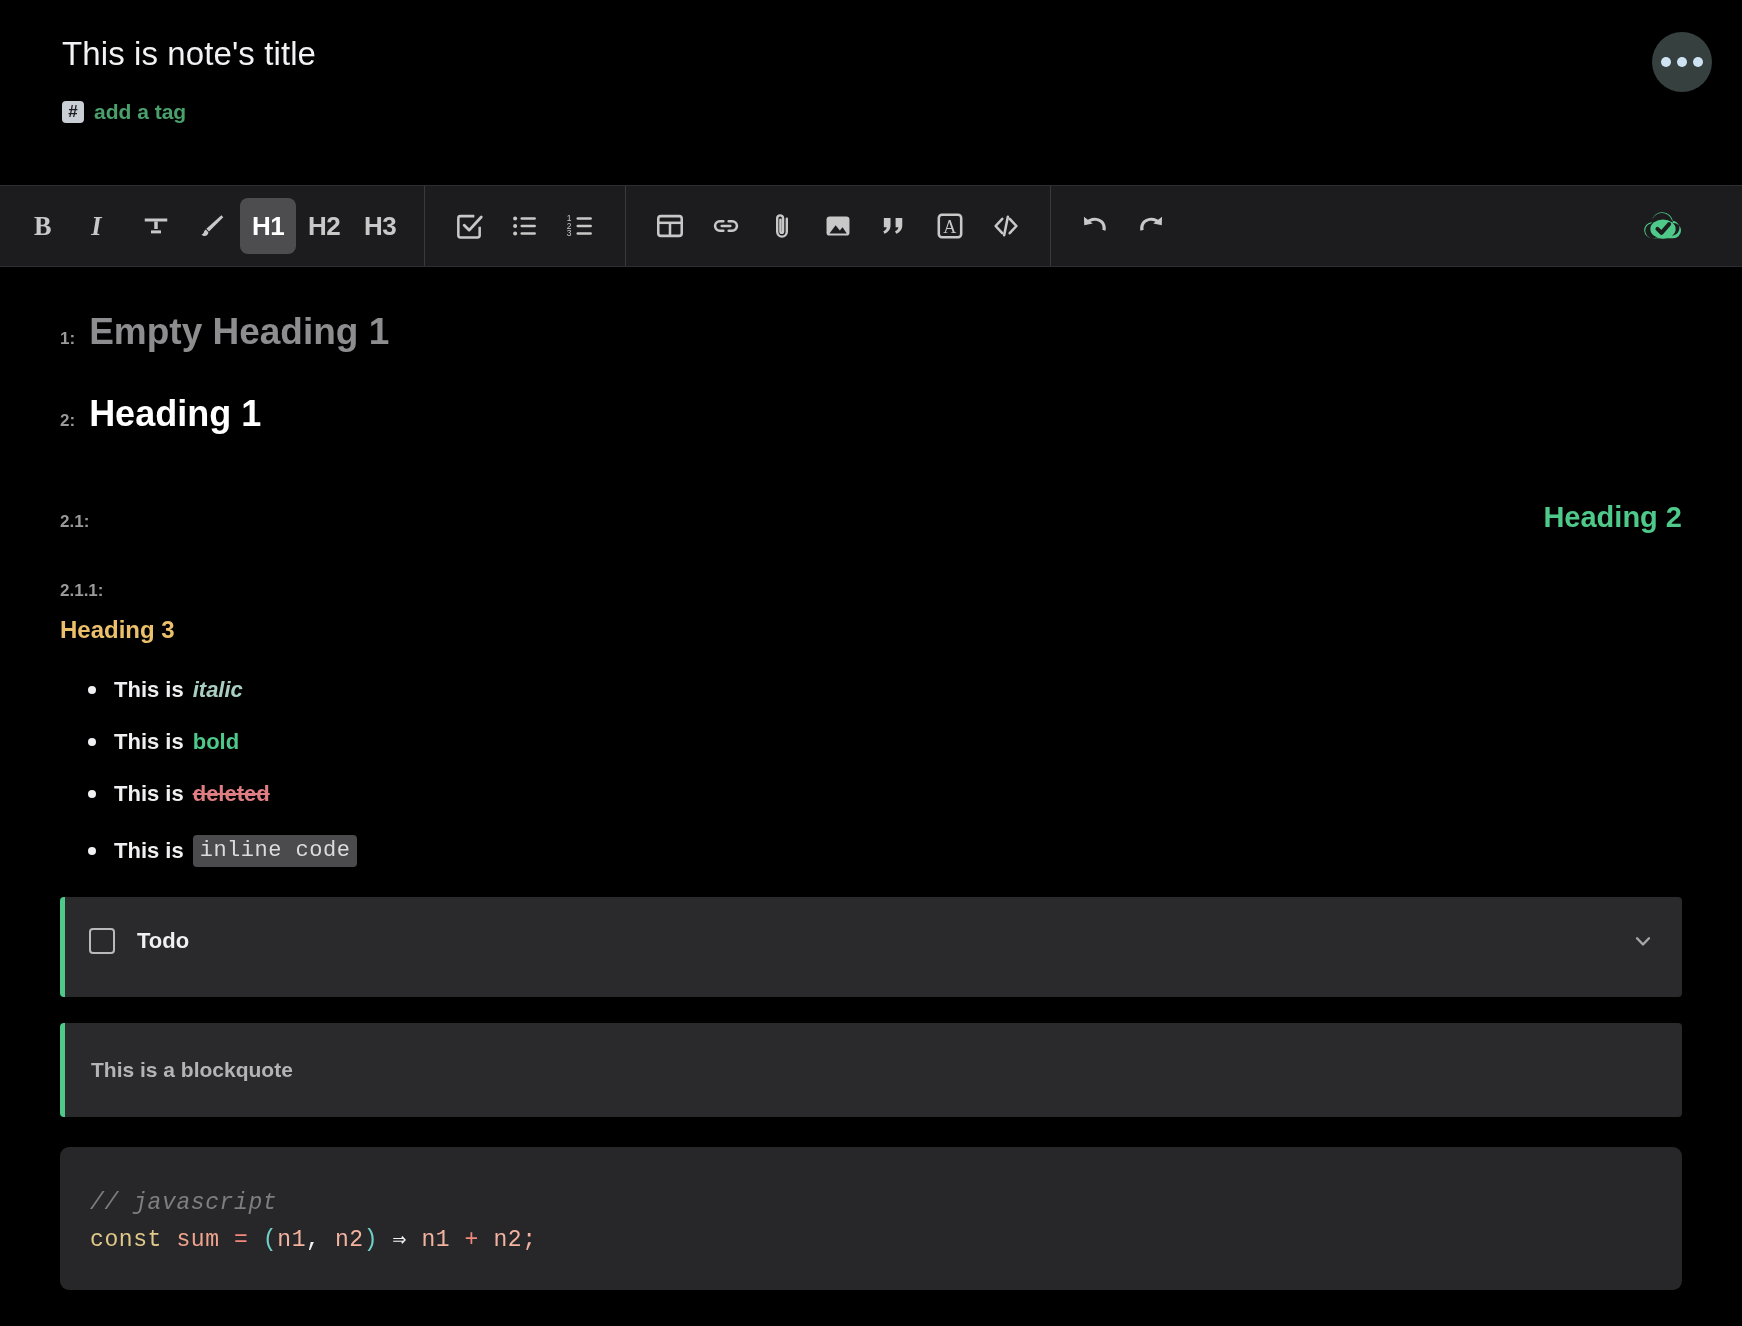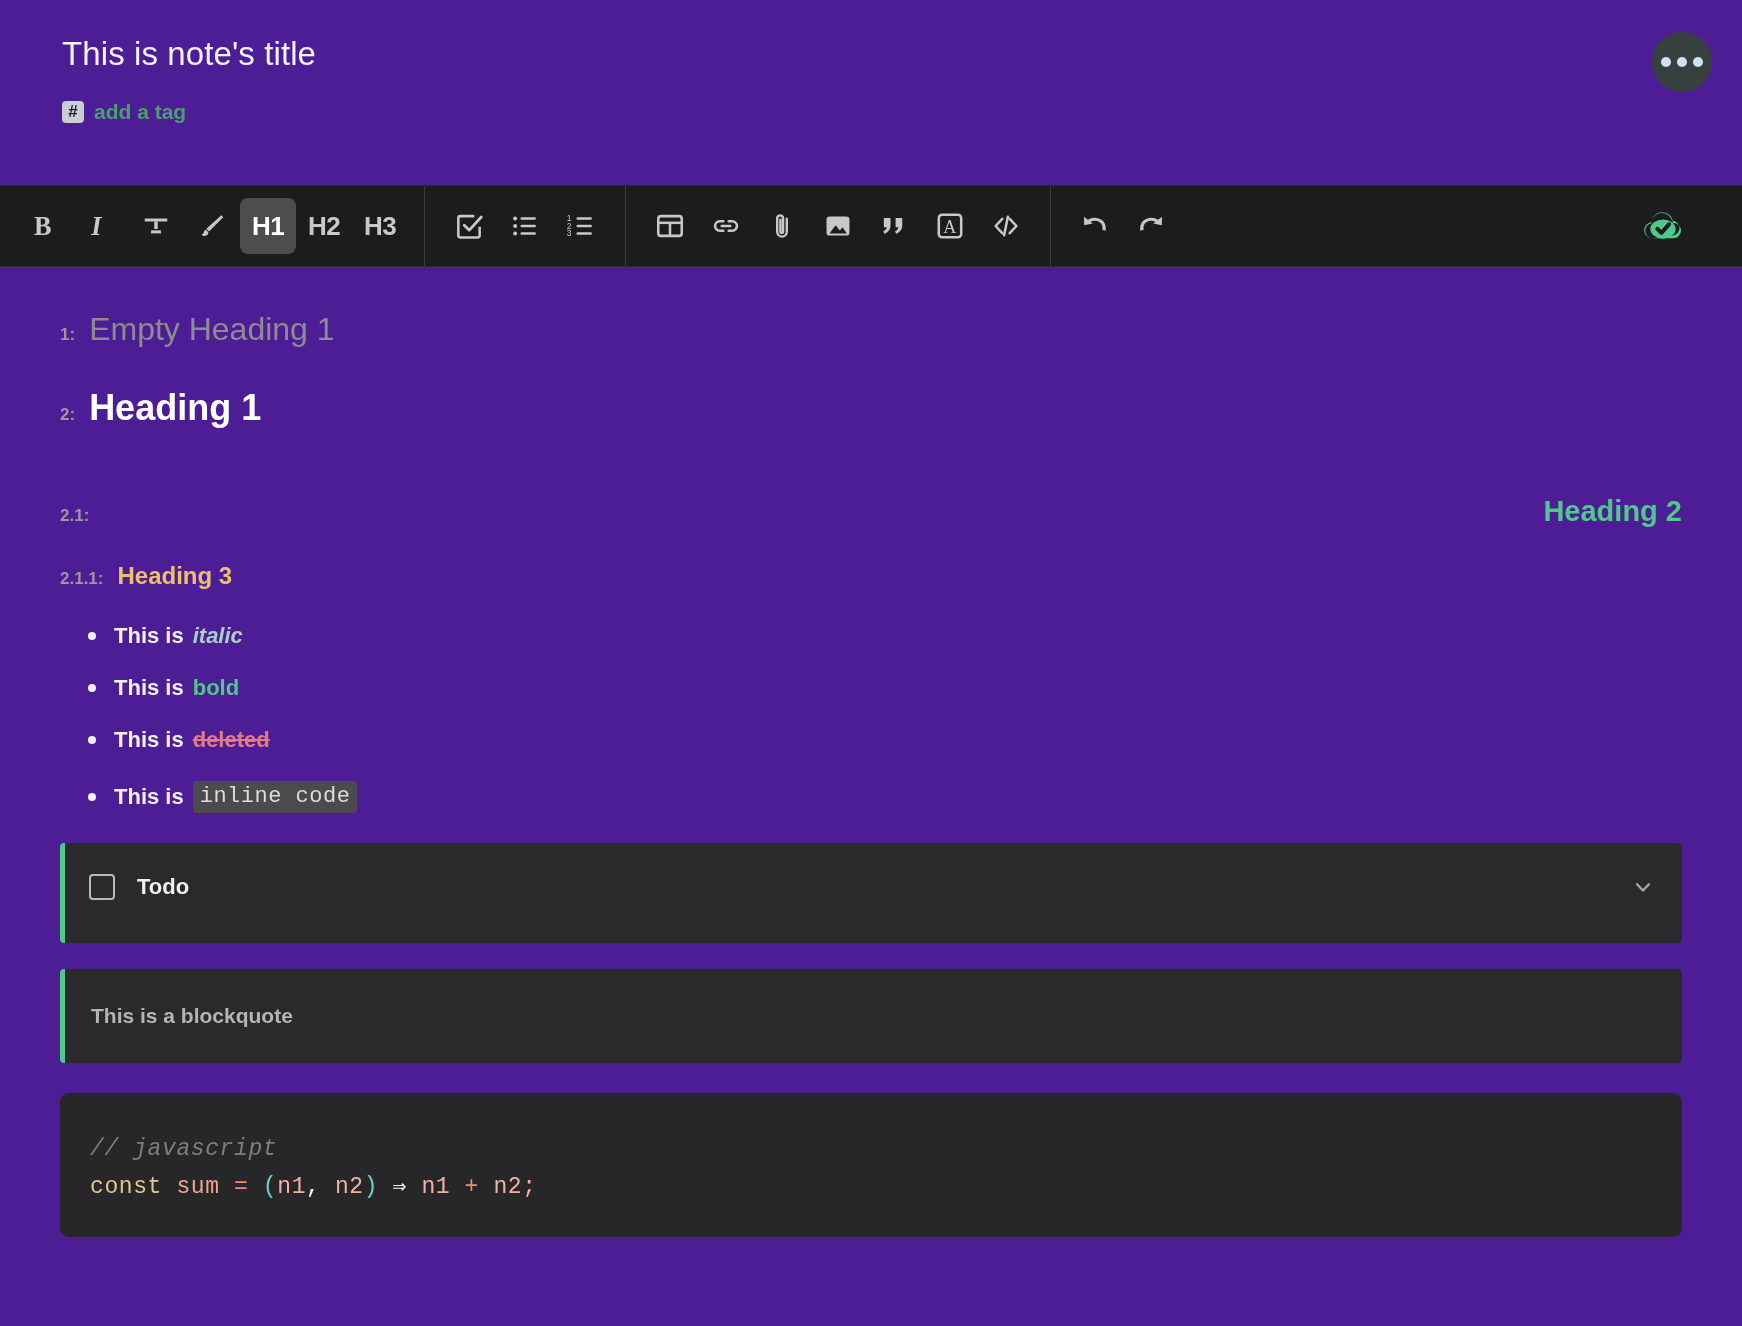--- a/index.html
+++ b/index.html
@@ -9,21 +9,21 @@
     height: 1326px;
     background: #1c1c1e;
     font-family: "Liberation Sans", sans-serif;
     overflow: hidden;
   }
 
   .app {
     position: relative;
     width: 1742px;
     height: 1326px;
-    background: #4c1d95;
+    background: #000000;
     color: #e8e8e8;
   }
 
   
   .header {
     position: relative;
     padding: 34px 62px 0 62px;
     height: 185px;
   }
   .note-title {
@@ -139,22 +139,22 @@
     gap: 14px;
   }
   .head-num {
     color: #9a9a9c;
     font-size: 17px;
     font-weight: 600;
     min-width: 0;
     flex: none;
   }
   .h1-empty {
-    font-size: 32px;
-    font-weight: 400;
+    font-size: 37px;
+    font-weight: 700;
     color: #8d8d90;
     line-height: 1.25;
   }
   .h1-text {
     font-size: 36px;
     font-weight: 700;
     color: #ffffff;
     line-height: 1.25;
   }
   .h2-text {
@@ -165,21 +165,21 @@
     margin-top: 29px;
   }
   .h3-text {
     font-size: 24px;
     font-weight: 700;
     color: #ecc06a;
     line-height: 1.25;
   }
   .sp-1 { margin-top: 36px; }
   .sp-2 { margin-top: 34px; justify-content: space-between; }
-  .sp-3 { margin-top: 32px; }
+  .sp-3 { margin-top: 45px; flex-direction: column; }
 
   .bullets {
     list-style: none;
     margin-top: 34px;
     padding-left: 22px;
   }
   .bullets li {
     position: relative;
     padding-left: 32px;
     font-size: 22px;

